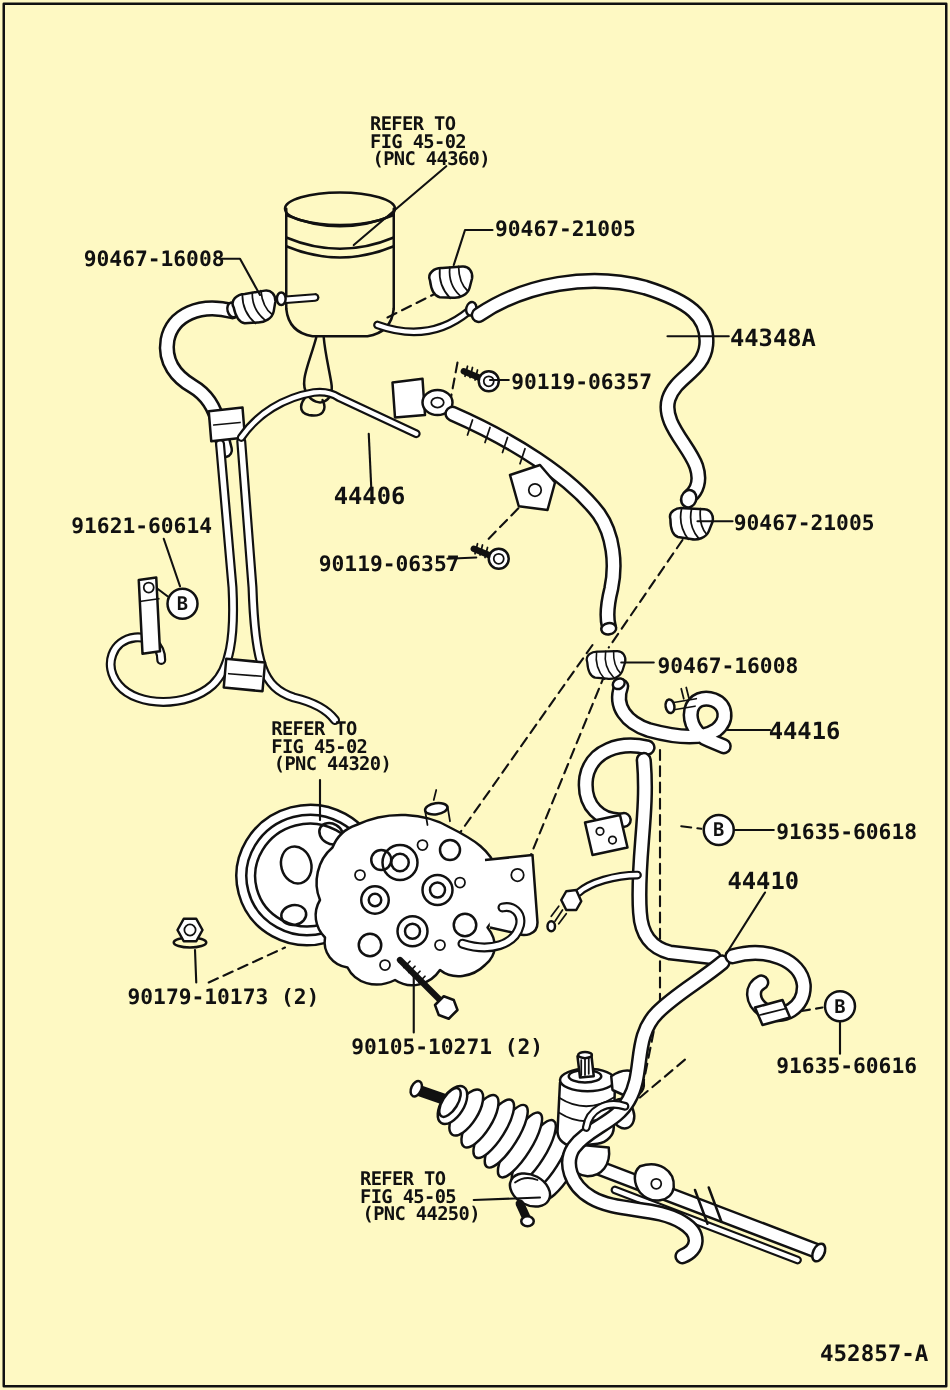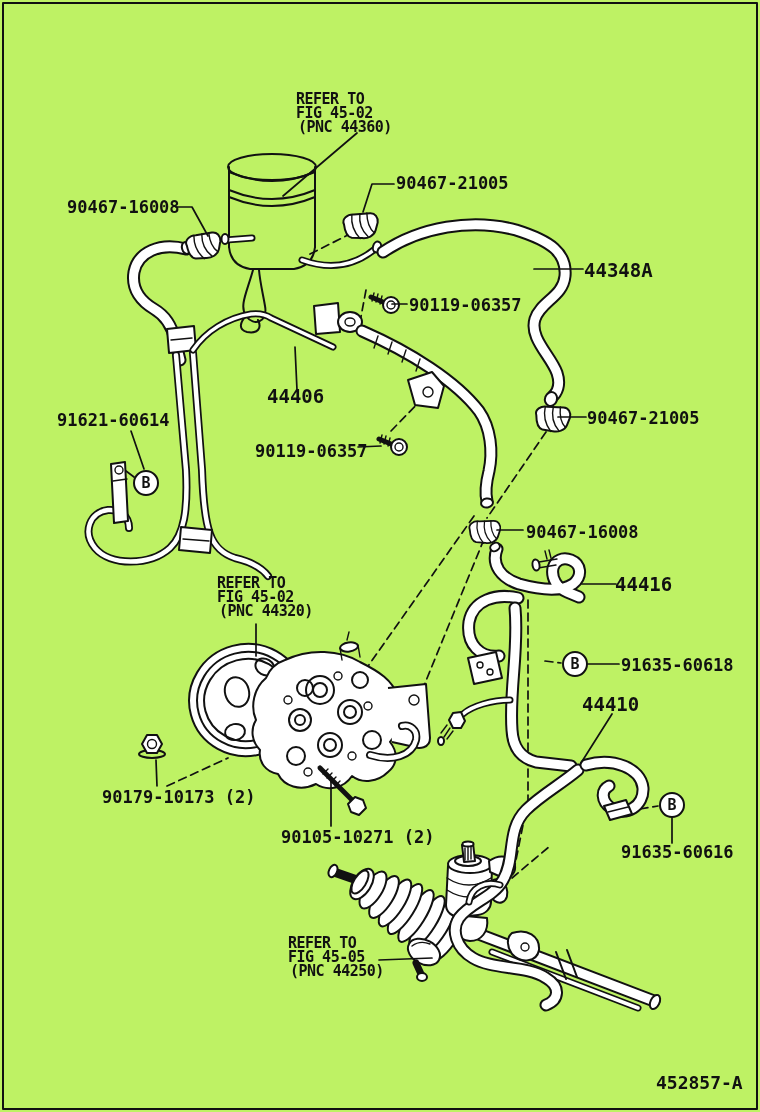--- a/index.html
+++ b/index.html
@@ -1,16 +1,16 @@
 <!DOCTYPE html>
 <html><head>
 <meta charset="utf-8">
 <style>
   html,body{margin:0;padding:0;background:#e8e8e8;}
-  .page{position:relative;width:760px;height:1112px;background:#bef264;overflow:hidden;}
+  .page{position:relative;width:760px;height:1112px;background:#fef9c3;overflow:hidden;}
   svg{position:absolute;inset:0;}
   .k{stroke:#111;fill:none;stroke-linecap:round;stroke-linejoin:round}
   .w2{stroke-width:2}
   .w14{stroke-width:1.4}
   .ld{stroke-width:1.7}
   .dsh{stroke-width:1.7;stroke-dasharray:8 5}
   .hO{stroke-width:13;stroke:#111;fill:none;stroke-linecap:round;stroke-linejoin:round}
   .hI{stroke-width:9;stroke:#fff;fill:none;stroke-linecap:round;stroke-linejoin:round}
   .tO{stroke-width:8;stroke:#111;fill:none;stroke-linecap:round;stroke-linejoin:round}
   .tI{stroke-width:4.5;stroke:#fff;fill:none;stroke-linecap:round;stroke-linejoin:round}

